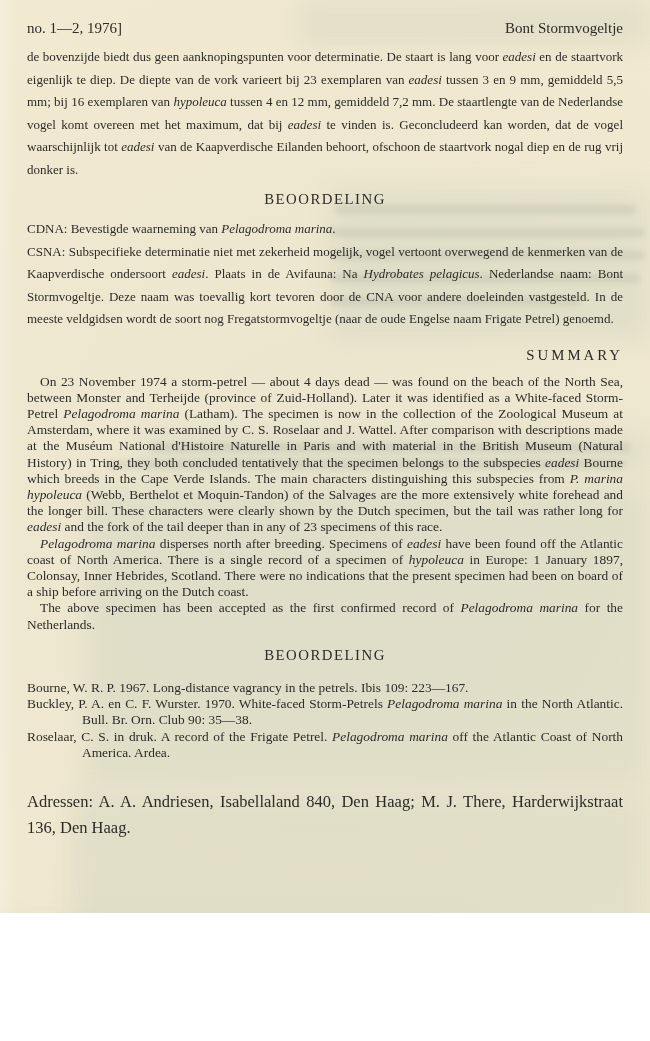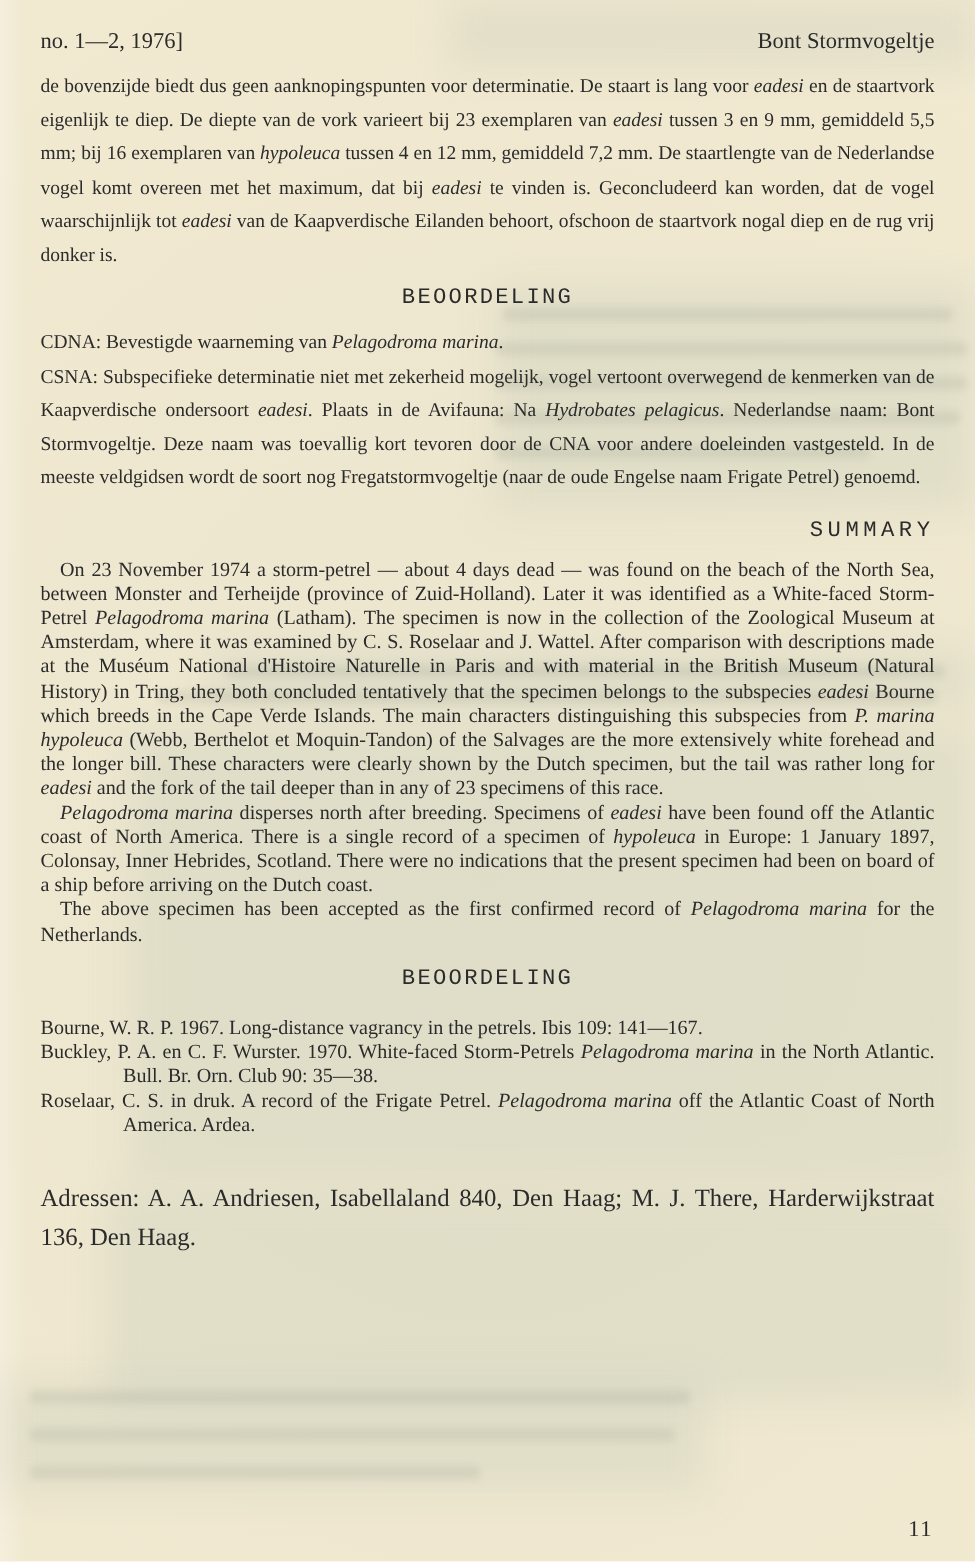--- a/index.html
+++ b/index.html
@@ -3,38 +3,38 @@
 <meta charset="utf-8">
 <style>
   :root{
     --paper:#f1e9d0;
     --ink:#2b2b2b;
     --ghost:#c3c8b4;
   }
   html,body{margin:0;padding:0;background:#fff;}
   .page{
     position:relative;
-    width:650px;height:1041px;
+    width:650px;height:913px;
     background:var(--paper);
     background-image:
       radial-gradient(ellipse 120% 90% at 50% 55%, rgba(210,214,198,0.18), rgba(0,0,0,0) 70%),
       linear-gradient(90deg, rgba(255,255,255,0.25) 0px, rgba(255,255,255,0) 18px);
     font-family:"Liberation Serif","DejaVu Serif",serif;
     color:var(--ink);
     overflow:hidden;
   }
   
   .shade{position:absolute;background:rgba(196,201,184,0.30);filter:blur(12px);pointer-events:none;z-index:0;}
   .smudge{position:absolute;height:9px;background:rgba(140,146,128,0.17);filter:blur(2.5px);border-radius:4px;pointer-events:none;z-index:0;}
   
   .content{position:absolute;left:27px;top:20px;width:596px;z-index:1;}
   .hdr{display:flex;justify-content:space-between;font-size:15px;margin-bottom:9px;}
   .body-txt{font-size:13px;line-height:22.5px;text-align:justify;margin:0;}
   .indent1{text-indent:15px;}
-  .heading{font-size:14.8px;text-align:center;letter-spacing:1.5px;margin:10px 0;font-family:Liberation Mono, monospace;}
+  .heading{font-size:14.8px;text-align:center;letter-spacing:1.5px;margin:10px 0;}
   .heading.wide{letter-spacing:3px;text-align:right;}
   .small-txt{font-size:13.4px;line-height:16.2px;text-align:justify;margin:0;}
   .small-txt.indent{text-indent:13px;}
   .h-summary{margin:16px 0 10px 0;}
   .h-literatuur{margin:14px 0 16px 0;}
   .ref{font-size:13.4px;line-height:16.3px;text-align:justify;margin:0;padding-left:55px;text-indent:-55px;}
   .addresses{font-size:16.5px;line-height:25.5px;text-align:justify;margin:28px 0 0 0;}
   .pagenum{position:absolute;right:28px;top:1012px;font-size:15px;letter-spacing:1px;z-index:1;}
   .it{font-style:italic;}
 </style>
@@ -77,21 +77,21 @@
 
     <div class="heading wide h-summary">SUMMARY</div>
 
     <p class="small-txt indent"><span>On 23 November 1974 a storm-petrel — about 4 days dead — was found on the beach of the North Sea, between Monster and Terheijde (province of Zuid-Holland). Later it was identified as a White-faced Storm-Petrel </span><span class="it">Pelagodroma marina</span><span> (Latham). The specimen is now in the collection of the Zoological Museum at Amsterdam, where it was examined by C. S. Roselaar and J. Wattel. After comparison with descriptions made at the Muséum National d'Histoire Naturelle in Paris and with material in the British Museum (Natural History) in Tring, they both concluded tentatively that the specimen belongs to the subspecies </span><span class="it">eadesi</span><span> Bourne which breeds in the Cape Verde Islands. The main characters distinguishing this subspecies from </span><span class="it">P. marina hypoleuca</span><span> (Webb, Berthelot et Moquin-Tandon) of the Salvages are the more extensively white forehead and the longer bill. These characters were clearly shown by the Dutch specimen, but the tail was rather long for </span><span class="it">eadesi</span><span> and the fork of the tail deeper than in any of 23 specimens of this race.</span></p>
     <p class="small-txt indent"><span class="it">Pelagodroma marina</span><span> disperses north after breeding. Specimens of </span><span class="it">eadesi</span><span> have been found off the Atlantic coast of North America. There is a single record of a specimen of </span><span class="it">hypoleuca</span><span> in Europe: 1 January 1897, Colonsay, Inner Hebrides, Scotland. There were no indications that the present specimen had been on board of a ship before arriving on the Dutch coast.</span></p>
     <p class="small-txt indent"><span>The above specimen has been accepted as the first confirmed record of </span><span class="it">Pelagodroma marina</span><span> for the Netherlands.</span></p>
 
     <div class="heading h-literatuur">BEOORDELING</div>
 
     <div>
-      <p class="ref"><span>Bourne, W. R. P. 1967. Long-distance vagrancy in the petrels. Ibis 109: 141—167.</span></p>
+      <p class="ref"><span>Bourne, W. R. P. 1967. Long-distance vagrancy in the petrels. Ibis 109: 223—167.</span></p>
       <p class="ref"><span>Buckley, P. A. en C. F. Wurster. 1970. White-faced Storm-Petrels </span><span class="it">Pelagodroma marina</span><span> in the North Atlantic. Bull. Br. Orn. Club 90: 35—38.</span></p>
       <p class="ref"><span>Roselaar, C. S. in druk. A record of the Frigate Petrel. </span><span class="it">Pelagodroma marina</span><span> off the Atlantic Coast of North America. Ardea.</span></p>
     </div>
 
     <p class="addresses">Adressen: A. A. Andriesen, Isabellaland 840, Den Haag; M. J. There, Harderwijkstraat 136, Den Haag.</p>
 
   </div>
 
   <div class="pagenum">11</div>
 

